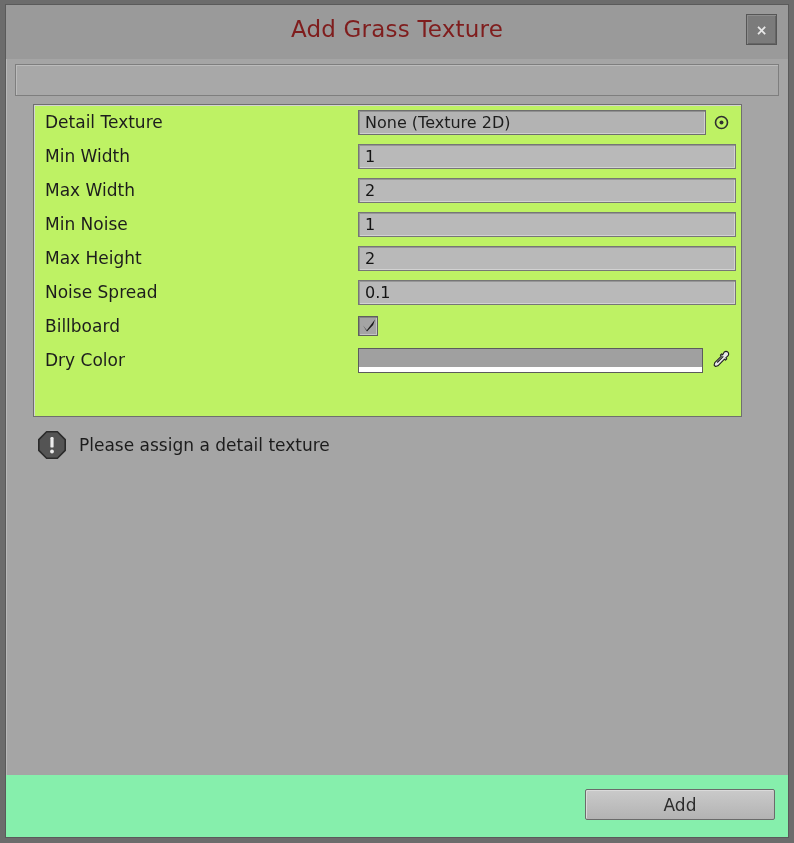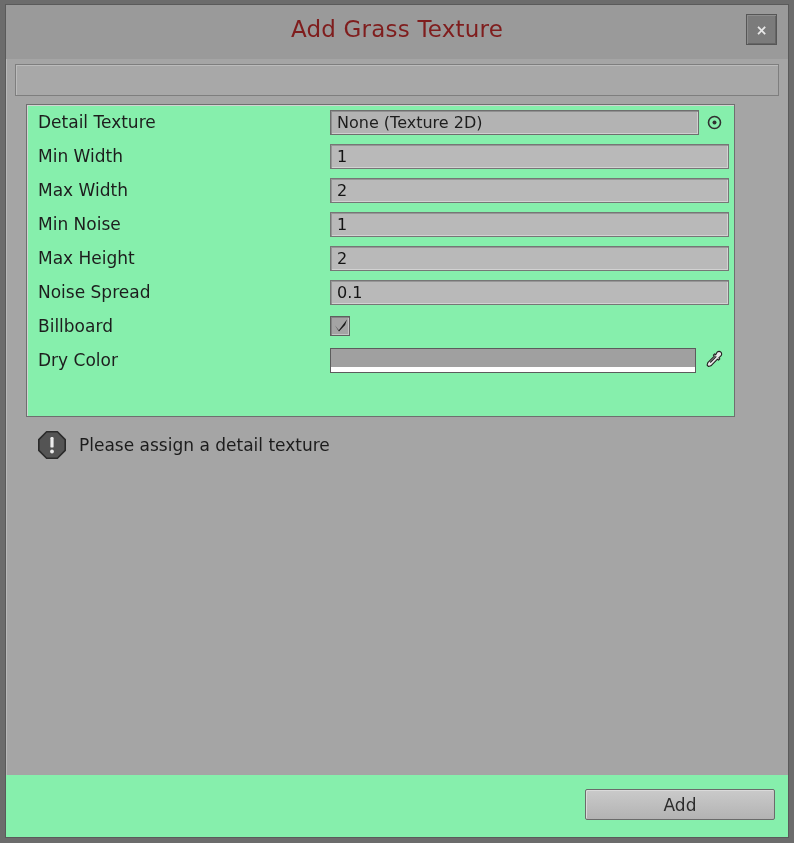--- a/index.html
+++ b/index.html
@@ -89,25 +89,25 @@
     height: 32px;
     background: #a8a8a8;
     border: 1px solid #7e7e7e;
     box-sizing: border-box;
     box-shadow: inset 1px 1px 0 #bcbcbc;
   }
 
   
   .props-panel {
     position: absolute;
-    left: 20px;
+    left: 27px;
     top: 99px;
     width: 709px;
     height: 313px;
-    background: #86efac;
+    background: #bef264;
     border: 1px solid #6f6f6f;
     box-sizing: border-box;
     box-shadow: inset 1px 1px 0 #d3d3d3;
   }
   .prop-row {
     position: relative;
     height: 34px;
     display: flex;
     align-items: center;
     padding-left: 11px;
@@ -120,20 +120,21 @@
     color: #1d1d1d;
     white-space: nowrap;
   }
   .prop-control {
     flex: 1 1 auto;
     display: flex;
     align-items: center;
     height: 100%;
     padding-right: 5px;
     box-sizing: border-box;
+    margin-left: 21px;
   }
 
   
   .object-field {
     flex: 1 1 auto;
     height: 25px;
     background: #b3b3b3;
     border: 1px solid #6e6e6e;
     box-sizing: border-box;
     box-shadow: inset 1px 1px 0 #8f8f8f, inset -1px -1px 0 #cfcfcf;

